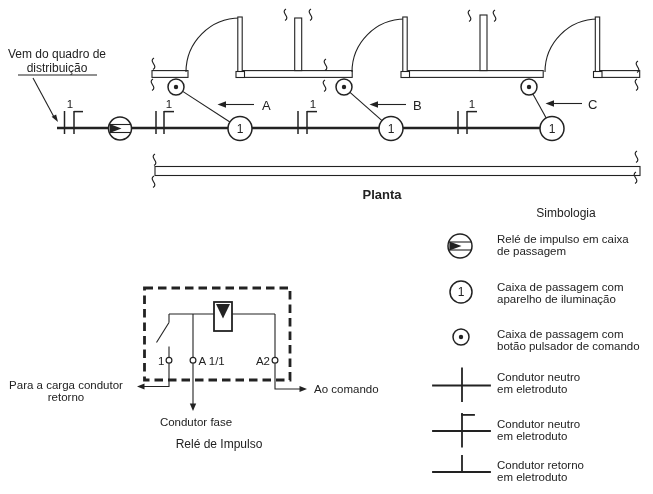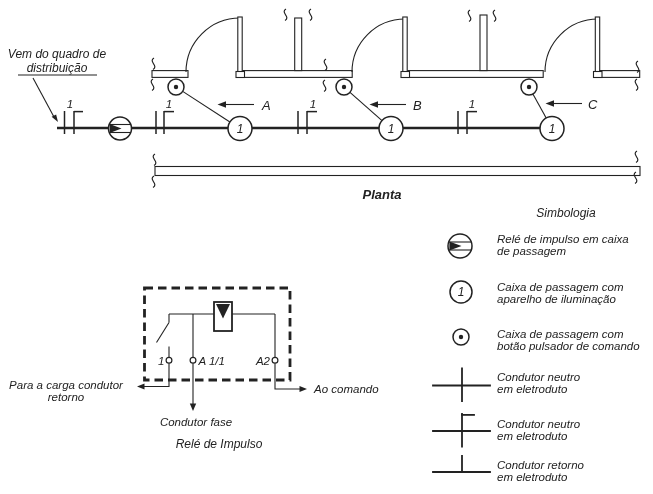--- a/index.html
+++ b/index.html
@@ -1,17 +1,17 @@
 <!DOCTYPE html>
 <html><head>
 <meta charset="utf-8">
 <style>
   html,body{margin:0;padding:0;background:#fff;}
   #canvas{position:relative;width:653px;height:494px;background:#fff;overflow:hidden;
-          font-family:"Liberation Sans", sans-serif;font-style:italic;}
+          font-family:"Liberation Sans", sans-serif;}
   svg text{font-family:"Liberation Sans", sans-serif;fill:#222;}
   .t11{font-size:11.5px;}
   .t12{font-size:12px;}
   .t13{font-size:13px;}
   .bold{font-weight:bold;}
   .wall{fill:#fff;stroke:#222;stroke-width:1.1;}
   .thin{stroke:#222;stroke-width:1.1;fill:none;}
   .thick{stroke:#222;stroke-width:2.6;fill:none;}
   .sym{stroke:#222;stroke-width:1.8;fill:none;stroke-linecap:square;}
   .nodecircle{fill:#fff;stroke:#222;stroke-width:1.5;}

